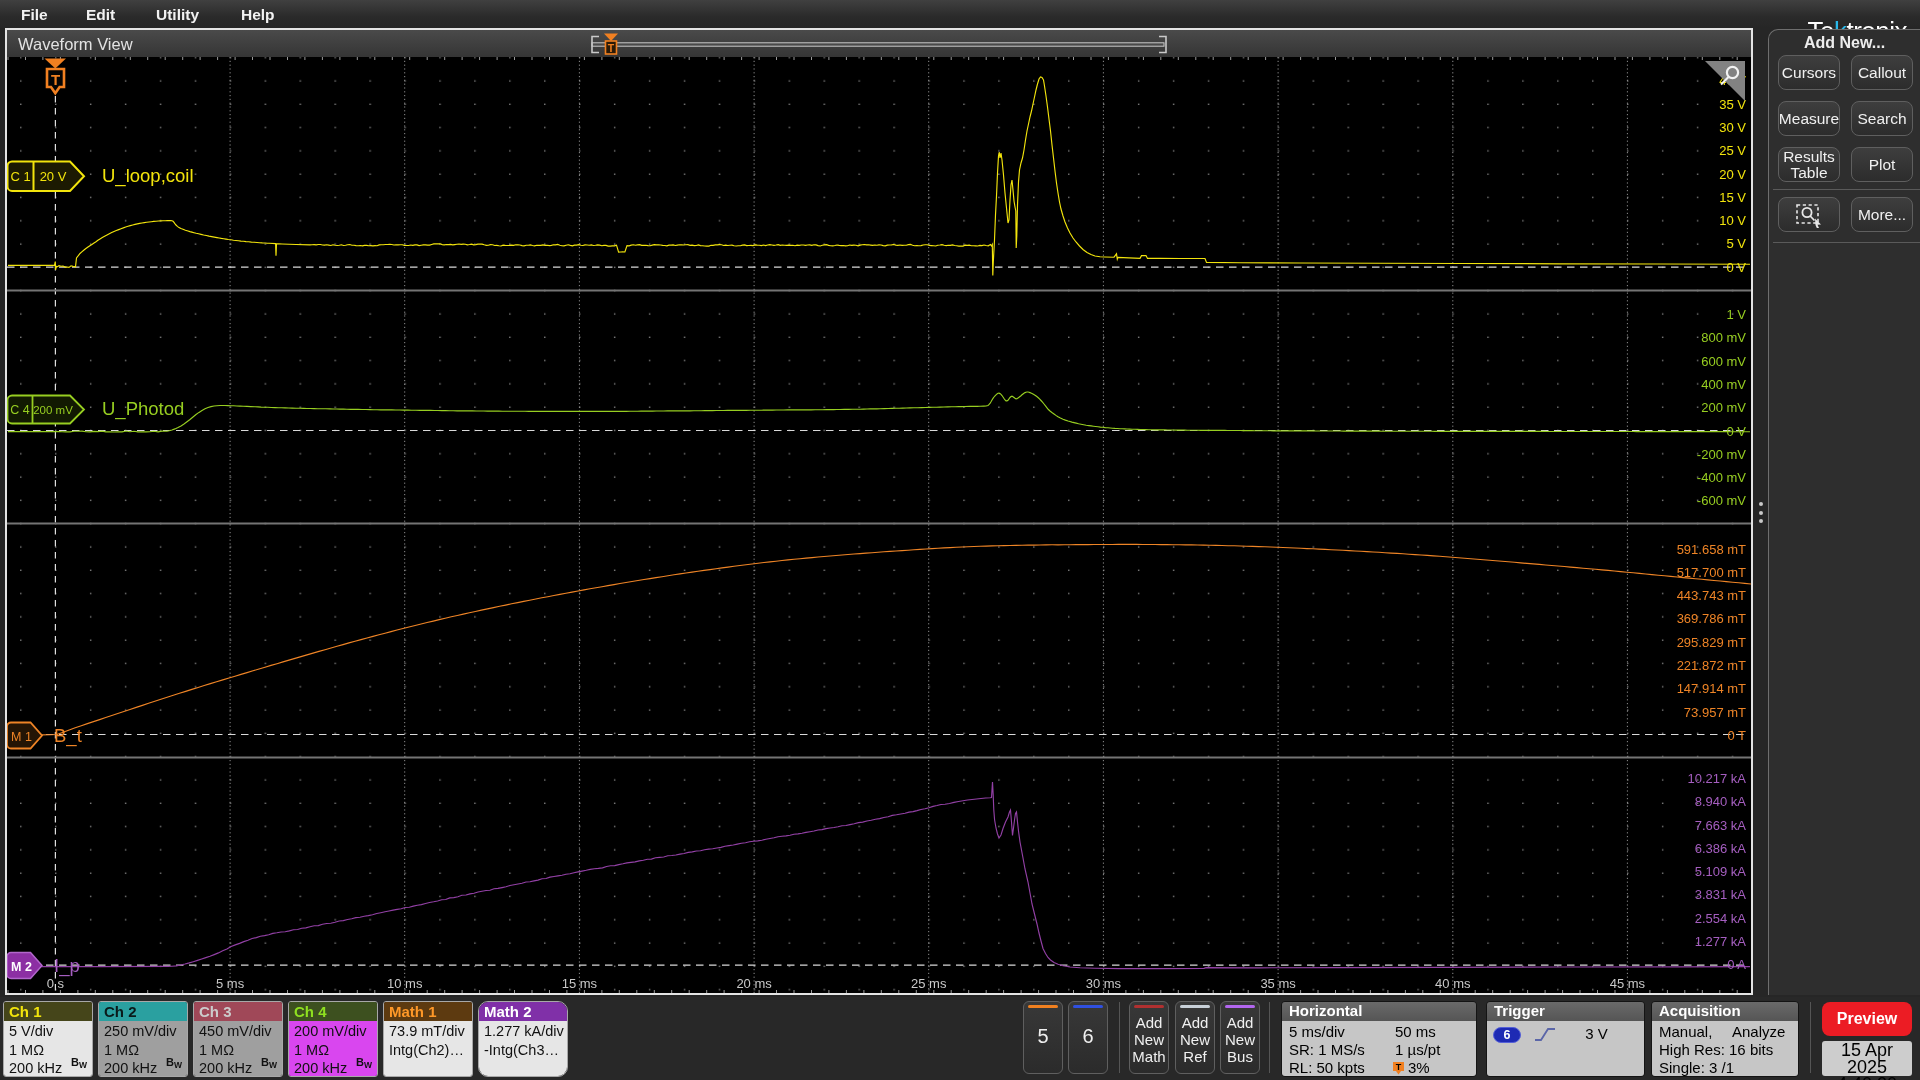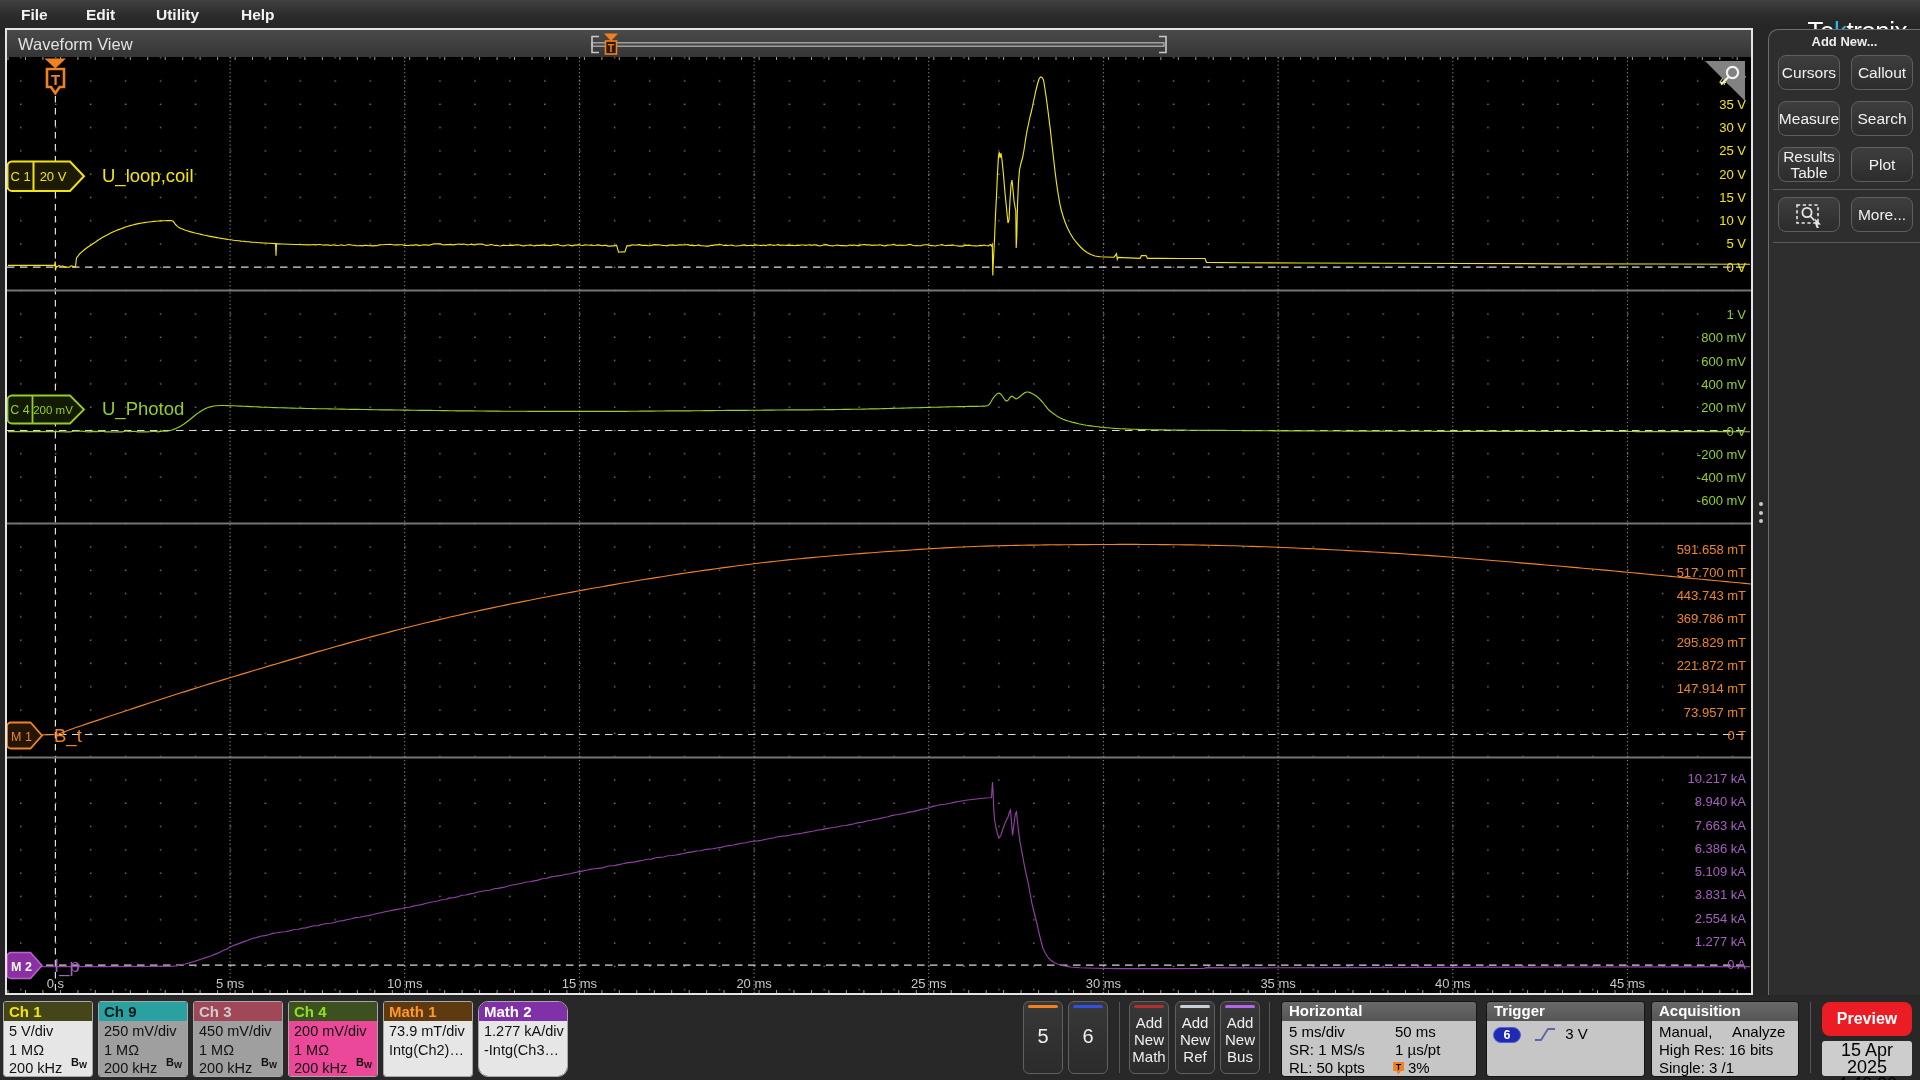--- a/index.html
+++ b/index.html
@@ -9,21 +9,21 @@
 #menubar span{position:absolute;top:6px;color:#f2f2f2;font-size:15.5px;font-weight:700;}
 #logo{position:absolute;right:13px;top:16px;font-size:26px;font-weight:400;color:#fff;letter-spacing:-0.5px;}
 #logo i{font-style:normal;color:#29b7e8;}
 
 #wave{position:absolute;left:5px;top:28px;width:1748px;height:967px;border:2px solid #e4e4e4;background:#000;}
 #wavetitle{position:absolute;left:0;top:0;width:1744px;height:27px;background:linear-gradient(#4a4a4a,#353535);color:#e2e2e2;font-size:16.5px;}
 #wavetitle .t{position:absolute;left:11px;top:5px;}
 #plot{position:absolute;left:0;top:27px;width:1744px;height:936px;}
 
 #sidebar{position:absolute;left:1768px;top:29px;width:152px;height:966px;background:#2e2e2e;border:1px solid #6e6e6e;border-right:none;border-bottom:none;border-radius:10px 0 0 0;}
-#sidebar .title{position:absolute;left:0;top:4px;width:100%;text-align:center;color:#ededed;font-size:13px;font-weight:700;}
+#sidebar .title{position:absolute;left:0;top:4px;width:100%;text-align:center;color:#ededed;font-size:16px;font-weight:700;}
 .sbtn{position:absolute;width:62px;height:35px;background:linear-gradient(#3e3e3e,#2c2c2c);border:1px solid #5f5f5f;border-radius:8px;color:#f0f0f0;font-size:15.5px;display:flex;align-items:center;justify-content:center;text-align:center;line-height:16px;}
 .sep-h{position:absolute;background:#5a5a5a;height:1px;}
 
 #handle span{position:absolute;left:1759px;width:4px;height:4px;border-radius:50%;background:#c9c9c9;}
 
 #bottom{position:absolute;left:0;top:997px;width:1920px;height:83px;background:#282828;}
 .badge{position:absolute;top:4px;width:90px;height:76px;border-radius:3px;overflow:hidden;border:1px solid #a8a8a8;}
 .badge .hd{height:19px;font-size:15px;font-weight:700;padding:1px 0 0 5px;}
 .badge .bd{height:57px;font-size:14.5px;color:#111;padding:1px 0 0 5px;line-height:18.5px;position:relative;}
 .bw{position:absolute;right:5px;bottom:4px;font-size:11px;font-weight:700;}
@@ -426,40 +426,40 @@
   <div class="badge" style="left:3px;">
         <div class="hd" style="background:#45451a;color:#f2e40c;">Ch 1</div>
         <div class="bd" style="background:#e6e6e6;">
           <div>5 V/div</div>
           <div>1 MΩ</div>
           <div>200 kHz</div>
           <span class="bw">B<i>W</i></span>
         </div>
       </div>
       <div class="badge" style="left:98px;">
-        <div class="hd" style="background:#2aa0a0;color:#0a1a1a;">Ch 9</div>
+        <div class="hd" style="background:#2aa0a0;color:#0a1a1a;">Ch 2</div>
         <div class="bd" style="background:#9f9f9f;">
           <div>250 mV/div</div>
           <div>1 MΩ</div>
           <div>200 kHz</div>
           <span class="bw">B<i>W</i></span>
         </div>
       </div>
       <div class="badge" style="left:193px;">
         <div class="hd" style="background:#a04858;color:#cccccc;">Ch 3</div>
         <div class="bd" style="background:#9f9f9f;">
           <div>450 mV/div</div>
           <div>1 MΩ</div>
           <div>200 kHz</div>
           <span class="bw">B<i>W</i></span>
         </div>
       </div>
       <div class="badge" style="left:288px;">
         <div class="hd" style="background:#3d501f;color:#8fe020;">Ch 4</div>
-        <div class="bd" style="background:#ec4899;">
+        <div class="bd" style="background:#d946ef;">
           <div>200 mV/div</div>
           <div>1 MΩ</div>
           <div>200 kHz</div>
           <span class="bw">B<i>W</i></span>
         </div>
       </div>
       <div class="badge" style="left:383px;">
         <div class="hd" style="background:#5d3a10;color:#ff9828;">Math 1</div>
         <div class="bd" style="background:#e6e6e6;">
           <div>73.9 mT/div</div>
@@ -508,21 +508,21 @@
     </div>
   </div>
 
   <div class="panel" style="left:1486px;width:159px;">
     <div class="hd">Trigger</div>
     <div class="bd" style="height:55px;padding:4px 0 0 6px;">
       <span style="display:inline-block;width:28px;height:16px;background:#1e2ab4;border:1px solid #5560d8;border-radius:8px;color:#fff;font-size:12.5px;font-weight:700;text-align:center;line-height:15px;">6</span>
       <svg width="24" height="16" viewBox="0 0 24 16" style="margin-left:8px;vertical-align:-3px;">
             <polyline points="2,14 8,14 15,3 22,3" fill="none" stroke="#5b66a8" stroke-width="1.8"></polyline>
           </svg>
-      <span style="margin-left:4px;">3 V</span>
+      <span style="margin-left:24px;">3 V</span>
     </div>
   </div>
 
   <div class="panel" style="left:1651px;width:148px;">
     <div class="hd">Acquisition</div>
     <div class="bd" style="height:55px;padding:2px 0 16px 7px;line-height:18px;">
       <div>Manual,<span style="position:absolute;left:80px;">Analyze</span></div>
       <div>High Res: 16 bits</div>
       <div>Single: 3 /1</div>
     </div>

